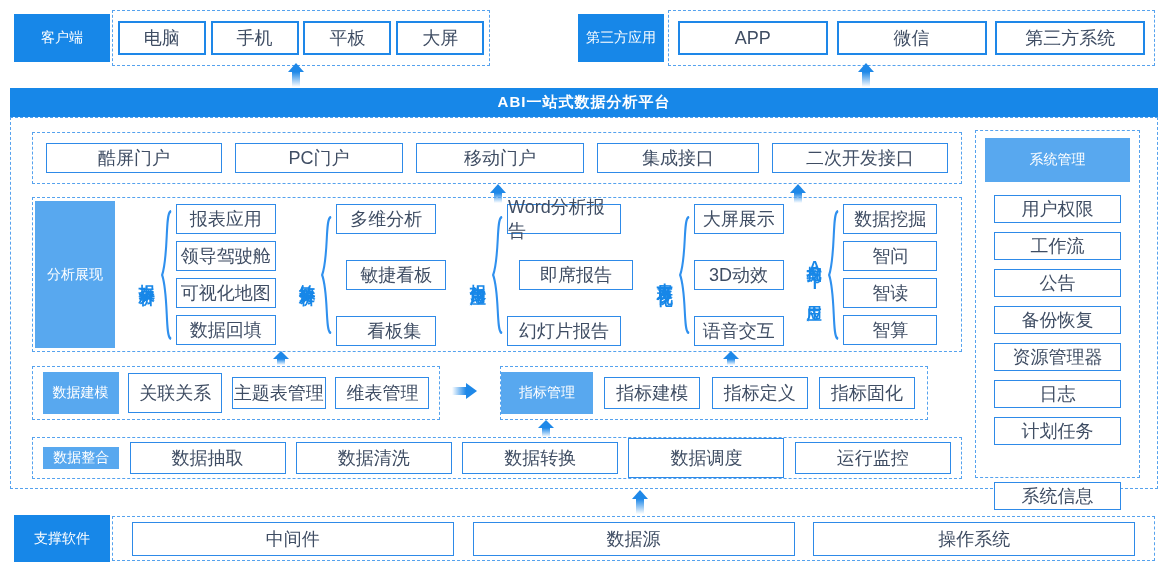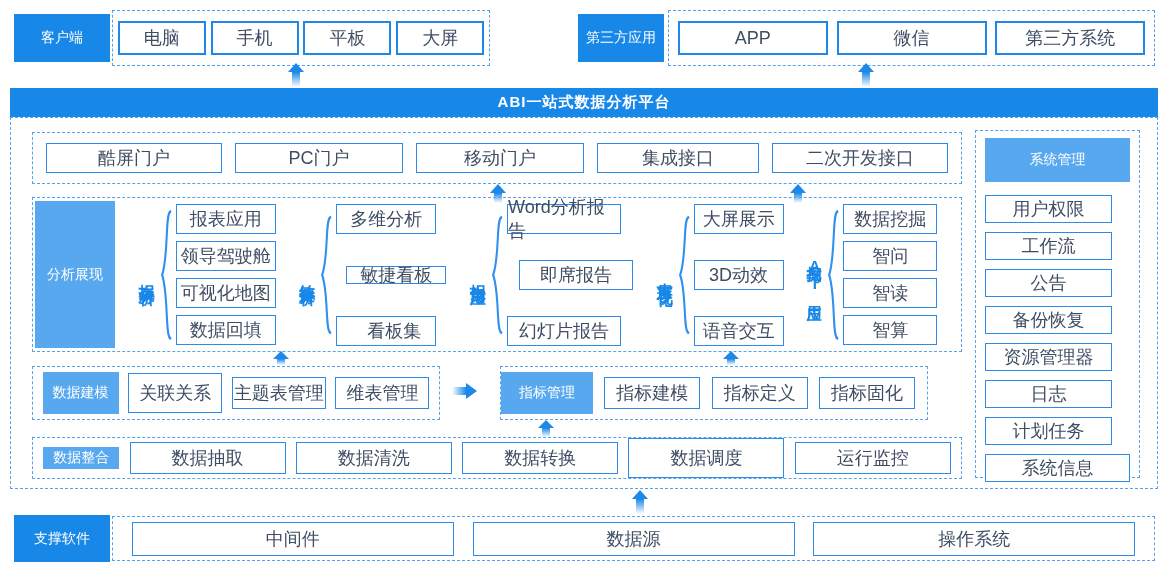--- a/index.html
+++ b/index.html
@@ -92,21 +92,21 @@
         </div>
       </div>
 
       <div class="group">
         <span class="vlabel">敏捷分析</span>
         <svg class="brace" width="12" height="120" viewBox="0 0 14 100" preserveAspectRatio="none">
             <path d="M12 2 C6 4 10 35 2.5 50 C10 65 6 96 12 98" fill="none" stroke="#2f90ee" stroke-width="2.4" stroke-linecap="round"></path>
           </svg>
         <div class="gcol">
           <div class="wbox thin" style="width:100px;height:30px;">多维分析</div>
-          <div class="wbox thin" style="width:100px;height:18px;margin-left:10px;">敏捷看板</div>
+          <div class="wbox thin" style="width:100px;height:30px;margin-left:10px;">敏捷看板</div>
           <div class="wbox thin" style="width:100px;height:30px;padding-left:16px;">看板集</div>
         </div>
       </div>
 
       <div class="group">
         <span class="vlabel">报告应用</span>
         <svg class="brace" width="12" height="120" viewBox="0 0 14 100" preserveAspectRatio="none">
             <path d="M12 2 C6 4 10 35 2.5 50 C10 65 6 96 12 98" fill="none" stroke="#2f90ee" stroke-width="2.4" stroke-linecap="round"></path>
           </svg>
         <div class="gcol">
@@ -188,21 +188,21 @@
   <div class="dashed sidebar" style="left:975px;top:130px;width:165px;height:348px;">
     <div class="light-label" style="width:145px;height:44px;margin-top:7px;flex:none;">系统管理</div>
     <div class="items">
       <div class="wbox thin" style="width:127px;height:28px;">用户权限</div>
       <div class="wbox thin" style="width:127px;height:28px;">工作流</div>
       <div class="wbox thin" style="width:127px;height:28px;">公告</div>
       <div class="wbox thin" style="width:127px;height:28px;">备份恢复</div>
       <div class="wbox thin" style="width:127px;height:28px;">资源管理器</div>
       <div class="wbox thin" style="width:127px;height:28px;">日志</div>
       <div class="wbox thin" style="width:127px;height:28px;">计划任务</div>
-      <div class="wbox thin" style="width:145px;height:28px;">系统信息</div>
+      <div class="wbox thin" style="width:127px;height:28px;margin-top:28px;">系统信息</div>
     </div>
   </div>
 
   <div class="arrow-up" style="left:631px;top:490px;">
     <div class="head"></div>
       <div class="tail" style="height:15px;"></div>
   </div>
 
   <div class="solid-label" style="left:14px;top:515px;width:96px;height:47px;">支撑软件</div>
   <div class="dashed hflex" style="left:112px;top:516px;width:1043px;height:45px;">

